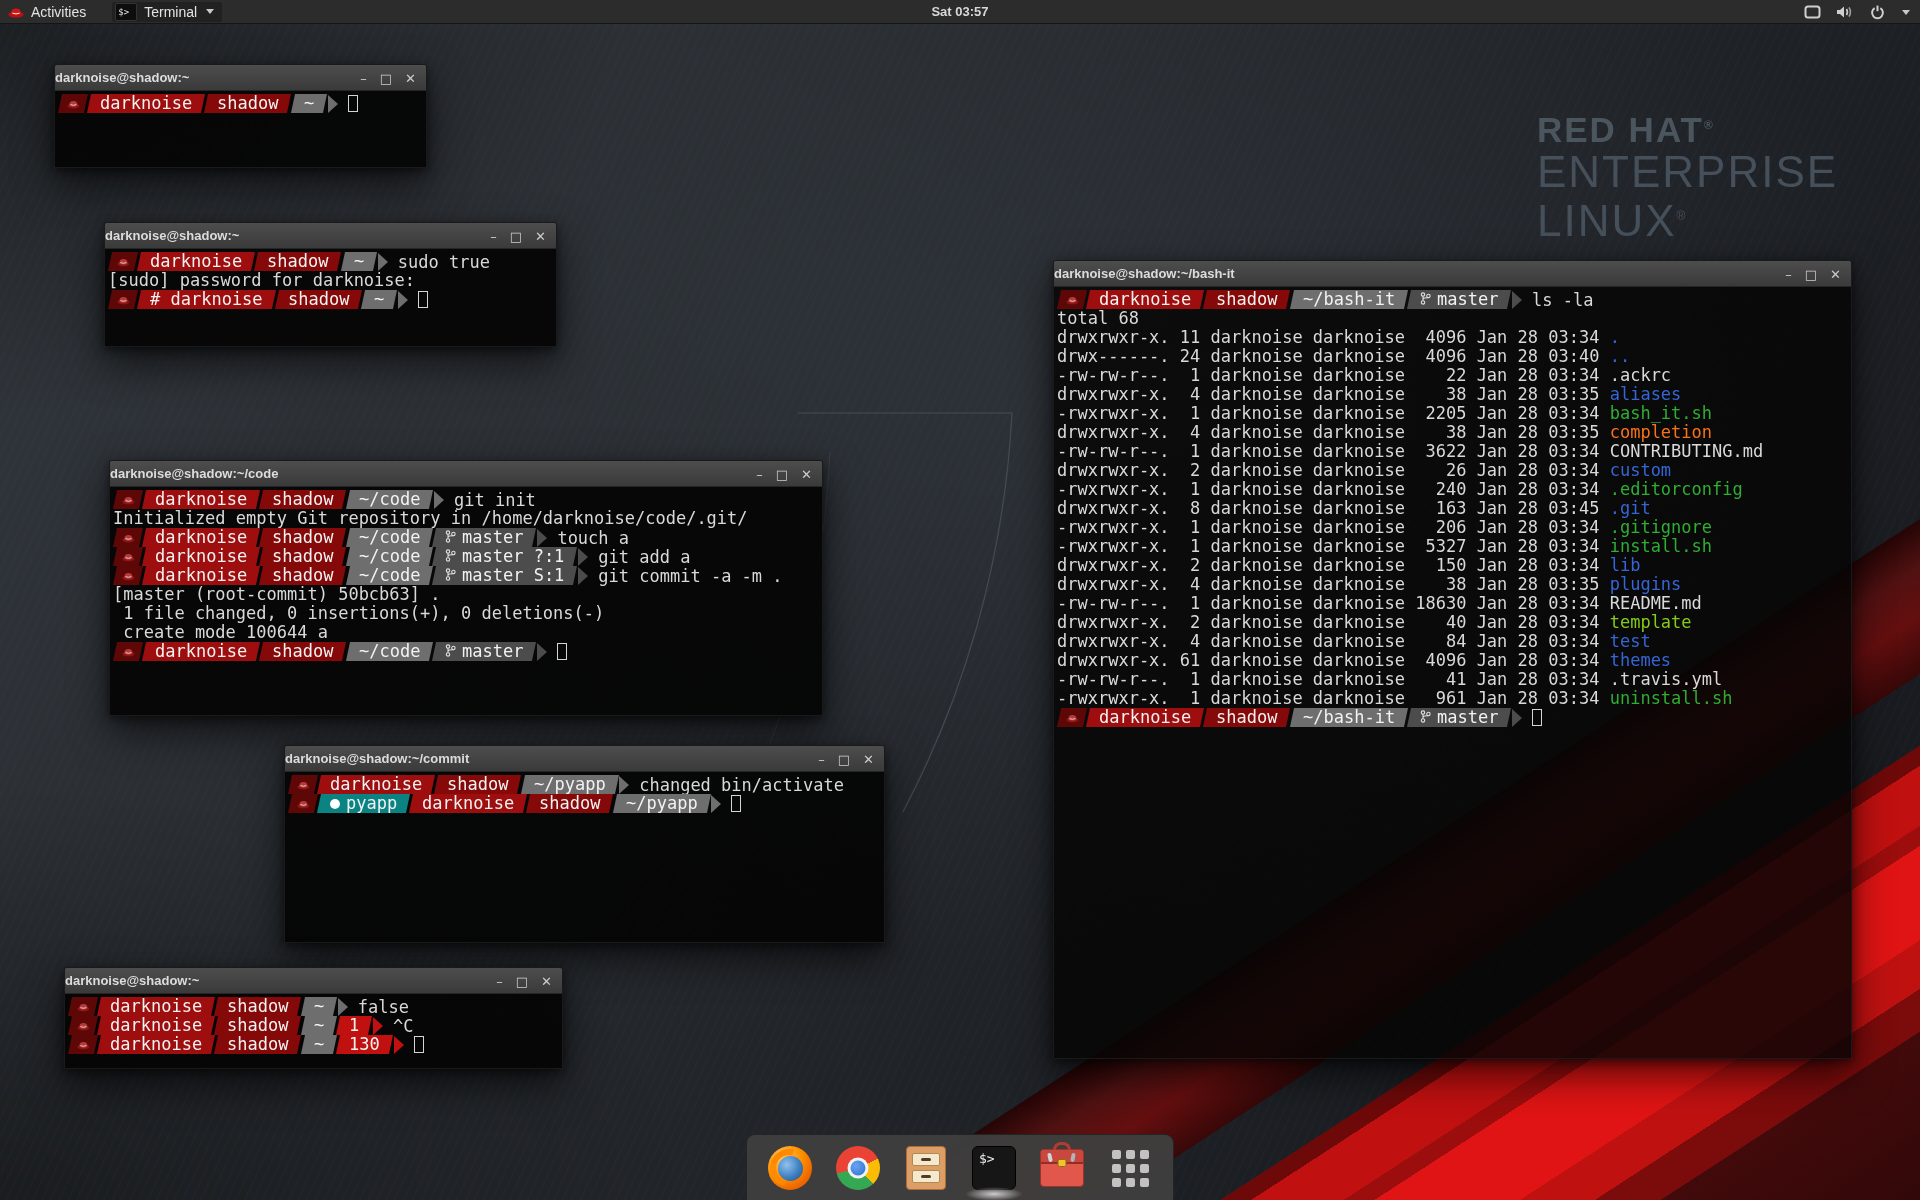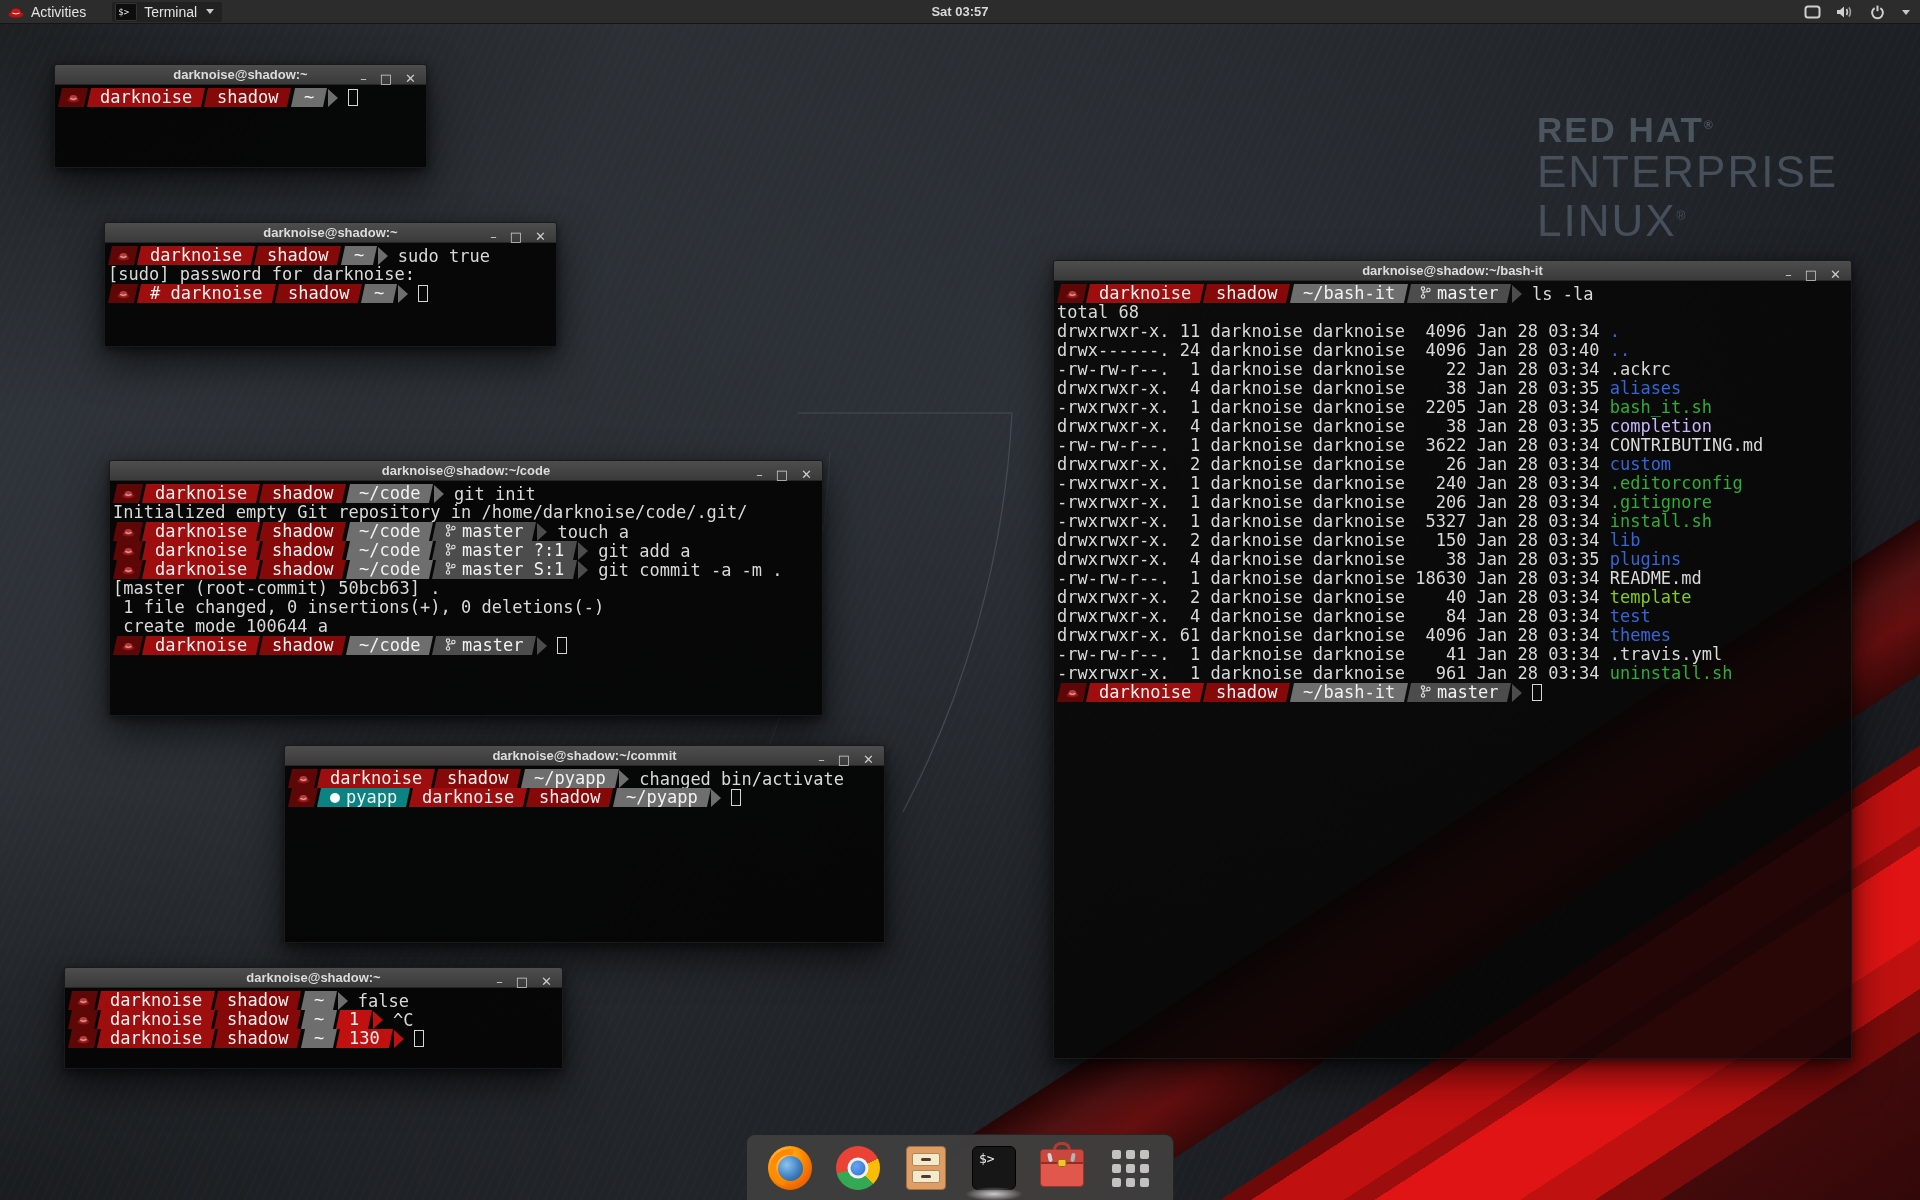--- a/index.html
+++ b/index.html
@@ -85,22 +85,22 @@
   .icon-toolbox .grip { position:absolute; left:50%; top:-8px; transform:translateX(-50%); width:18px; height:10px;
     border:3px solid #b03c33; border-bottom:none; border-radius:8px 8px 0 0; }
   .icon-toolbox .tool1 { position:absolute; left:7px; top:3px; width:4px; height:9px; background:#cfd4d8; border-radius:2px; transform:rotate(-12deg); }
   .icon-toolbox .tool2 { position:absolute; right:8px; top:3px; width:4px; height:9px; background:#aeb4b9; border-radius:2px; transform:rotate(10deg); }
   .icon-appgrid { display:grid; grid-template-columns:repeat(3,9px); grid-auto-rows:9px; gap:5px; }
   .icon-appgrid span { background:#c2c2c2; border-radius:2px; }
 
   
   .twin { position:absolute; z-index:10; border:1px solid #1a1a1a; border-radius:2px;
     box-shadow:0 16px 38px rgba(0,0,0,.62), 0 3px 10px rgba(0,0,0,.5); display:flex; flex-direction:column; }
-  .ttitle { height:20px; flex:none; background:linear-gradient(#4d4d4d,#3a3a3a); border-bottom:1px solid #262626;
-    display:flex; align-items:center; justify-content:center; position:relative;
+  .ttitle { height:26px; flex:none; background:linear-gradient(#4d4d4d,#3a3a3a); border-bottom:1px solid #262626;
+    display:flex; align-items:center; position:relative;
     font-size:13px; font-weight:bold; color:#dcdcdc; border-radius:2px 2px 0 0; }
   .tbtns { position:absolute; right:10px; top:0; height:26px; display:flex; align-items:center; gap:13px;
     color:#cdcdcd; font-weight:normal; }
   .tbtn { font-size:13px; line-height:13px; cursor:default; font-family:"DejaVu Sans", sans-serif; }
   .tbody { flex:1; padding:3px 3px; background:rgba(4,4,4,.93); overflow:hidden;
     font-family:"DejaVu Sans Mono",monospace; font-size:17px; color:#d9d9d9; }
   .twin.glassy .tbody { background:rgba(6,5,5,.84); }
   .tline { display:flex; align-items:center; height:19px; white-space:pre; }
   .orow { height:19px; line-height:19px; white-space:pre; }
   .pseg { height:19px; display:flex; align-items:center; padding:0 11px; margin-right:3px;
@@ -306,24 +306,25 @@
                 <circle cx="3" cy="10.4" r="1.7" fill="none" stroke="#e0e0e0" stroke-width="1.1"></circle>
                 <circle cx="8.4" cy="4" r="1.7" fill="none" stroke="#e0e0e0" stroke-width="1.1"></circle>
                 <path d="M3 4.3 L3 8.7 M3 7.5 Q3 5.6 8.4 5.7" fill="none" stroke="#e0e0e0" stroke-width="1.1"></path>
               </svg>master</i></span><span class="parrow" style="border-left-color:#4c4c4c"></span><span class="cmd">ls -la</span></div>
         <div class="orow">total 68</div>
         <div class="orow">drwxrwxr-x. 11 darknoise darknoise  4096 Jan 28 03:34 <span style="color:#3566d6">.</span></div>
         <div class="orow">drwx------. 24 darknoise darknoise  4096 Jan 28 03:40 <span style="color:#3566d6">..</span></div>
         <div class="orow">-rw-rw-r--.  1 darknoise darknoise    22 Jan 28 03:34 <span style="color:#d9d9d9">.ackrc</span></div>
         <div class="orow">drwxrwxr-x.  4 darknoise darknoise    38 Jan 28 03:35 <span style="color:#3566d6">aliases</span></div>
         <div class="orow">-rwxrwxr-x.  1 darknoise darknoise  2205 Jan 28 03:34 <span style="color:#2fae32">bash_it.sh</span></div>
-        <div class="orow">drwxrwxr-x.  4 darknoise darknoise    38 Jan 28 03:35 <span style="color:#c4b5fd">completion</span></div>
+        <div class="orow">drwxrwxr-x.  4 darknoise darknoise    38 Jan 28 03:35 <span style="color:#f97316">completion</span></div>
         <div class="orow">-rw-rw-r--.  1 darknoise darknoise  3622 Jan 28 03:34 <span style="color:#d9d9d9">CONTRIBUTING.md</span></div>
         <div class="orow">drwxrwxr-x.  2 darknoise darknoise    26 Jan 28 03:34 <span style="color:#3566d6">custom</span></div>
         <div class="orow">-rwxrwxr-x.  1 darknoise darknoise   240 Jan 28 03:34 <span style="color:#2fae32">.editorconfig</span></div>
+        <div class="orow">drwxrwxr-x.  8 darknoise darknoise   163 Jan 28 03:45 <span style="color:#3566d6">.git</span></div>
         <div class="orow">-rwxrwxr-x.  1 darknoise darknoise   206 Jan 28 03:34 <span style="color:#2fae32">.gitignore</span></div>
         <div class="orow">-rwxrwxr-x.  1 darknoise darknoise  5327 Jan 28 03:34 <span style="color:#2fae32">install.sh</span></div>
         <div class="orow">drwxrwxr-x.  2 darknoise darknoise   150 Jan 28 03:34 <span style="color:#3566d6">lib</span></div>
         <div class="orow">drwxrwxr-x.  4 darknoise darknoise    38 Jan 28 03:35 <span style="color:#3566d6">plugins</span></div>
         <div class="orow">-rw-rw-r--.  1 darknoise darknoise 18630 Jan 28 03:34 <span style="color:#d9d9d9">README.md</span></div>
         <div class="orow">drwxrwxr-x.  2 darknoise darknoise    40 Jan 28 03:34 <span style="color:#84cc16">template</span></div>
         <div class="orow">drwxrwxr-x.  4 darknoise darknoise    84 Jan 28 03:34 <span style="color:#3566d6">test</span></div>
         <div class="orow">drwxrwxr-x. 61 darknoise darknoise  4096 Jan 28 03:34 <span style="color:#3566d6">themes</span></div>
         <div class="orow">-rw-rw-r--.  1 darknoise darknoise    41 Jan 28 03:34 <span style="color:#d9d9d9">.travis.yml</span></div>
         <div class="orow">-rwxrwxr-x.  1 darknoise darknoise   961 Jan 28 03:34 <span style="color:#2fae32">uninstall.sh</span></div>

